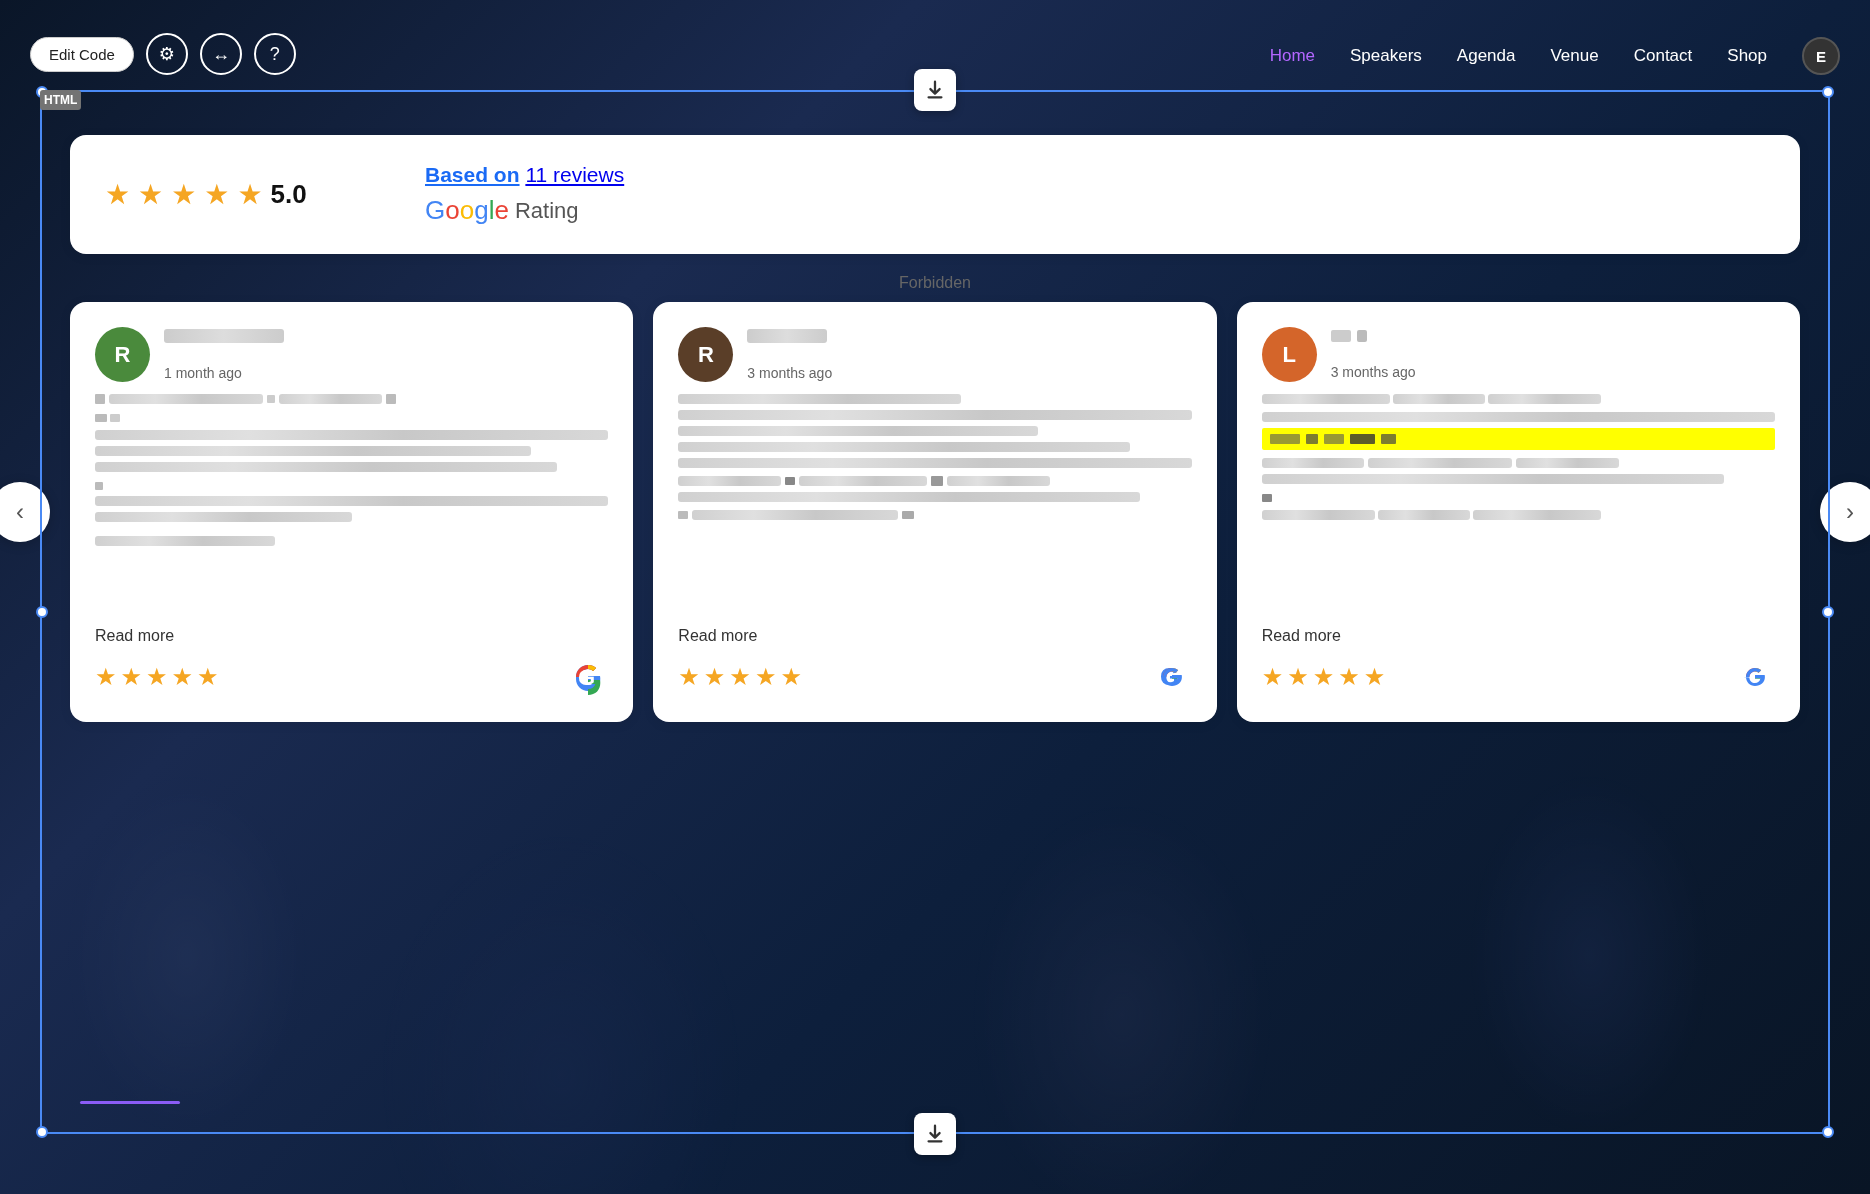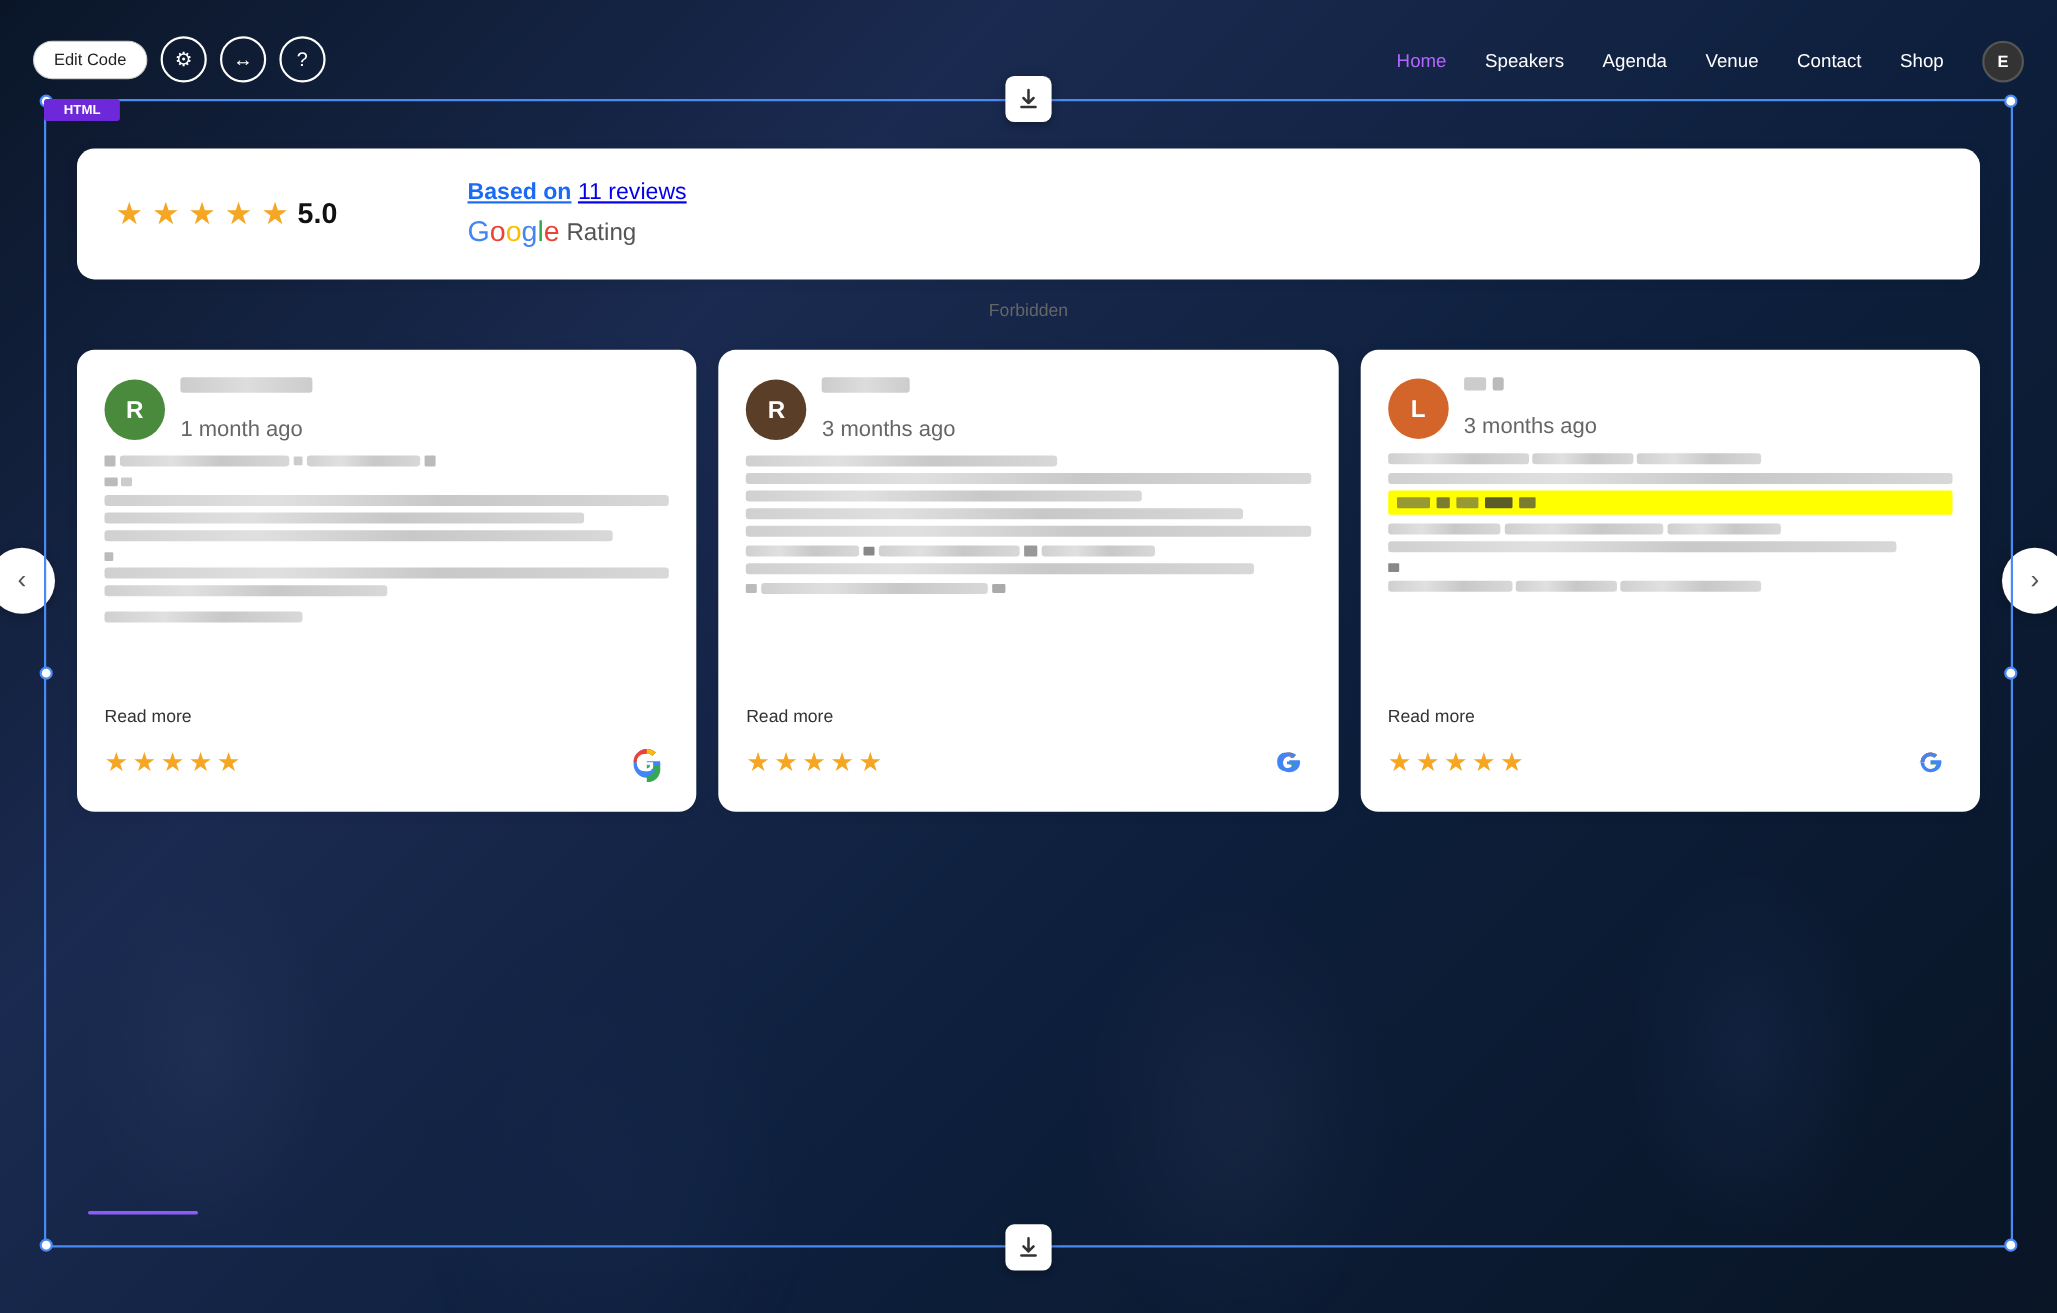--- a/index.html
+++ b/index.html
@@ -119,25 +119,25 @@
       right: 40px;
       bottom: 60px;
       z-index: 5;
     }
 
     
     .html-badge {
       position: absolute;
       top: 0;
       left: 0;
-      background: #6d28d9;
+      background: #737373;
       color: white;
       font-size: 12px;
       font-weight: bold;
-      padding: 3px 18px;
+      padding: 3px 4px;
       border-radius: 3px;
       z-index: 20;
     }
 
     
     .selection-border {
       position: absolute;
       top: 0;
       left: 0;
       right: 0;
@@ -283,21 +283,21 @@
       font-weight: 600;
       cursor: pointer;
       white-space: nowrap;
     }
 
     
     .forbidden-text {
       text-align: center;
       color: #666;
       font-size: 16px;
-      margin-bottom: 26px;
+      margin-bottom: 10px;
     }
 
     
     .reviews-row {
       display: flex;
       gap: 20px;
       align-items: stretch;
       position: relative;
     }
 
@@ -373,21 +373,21 @@
 
     .reviewer-name-blur-short {
       width: 80px;
       height: 14px;
       background: linear-gradient(90deg, #ccc 0%, #ddd 50%, #ccc 100%);
       border-radius: 3px;
       margin-bottom: 4px;
     }
 
     .reviewer-time {
-      font-size: 20px;
+      font-size: 14px;
       color: #666;
       margin-top: 16px;
     }
 
     
     .blur-text-block {
       display: flex;
       flex-direction: column;
       gap: 6px;
       flex: 1;

